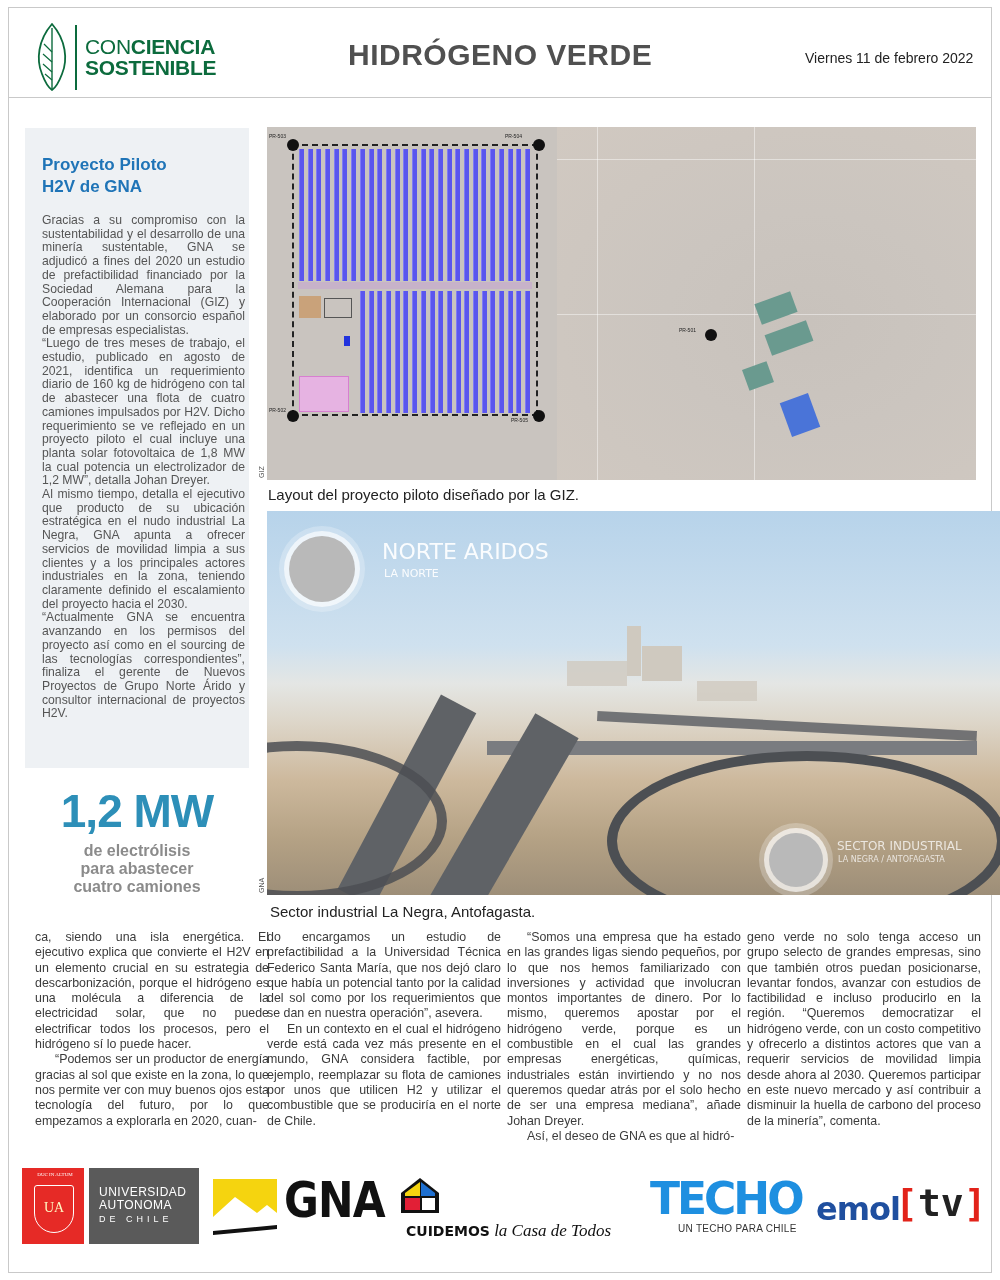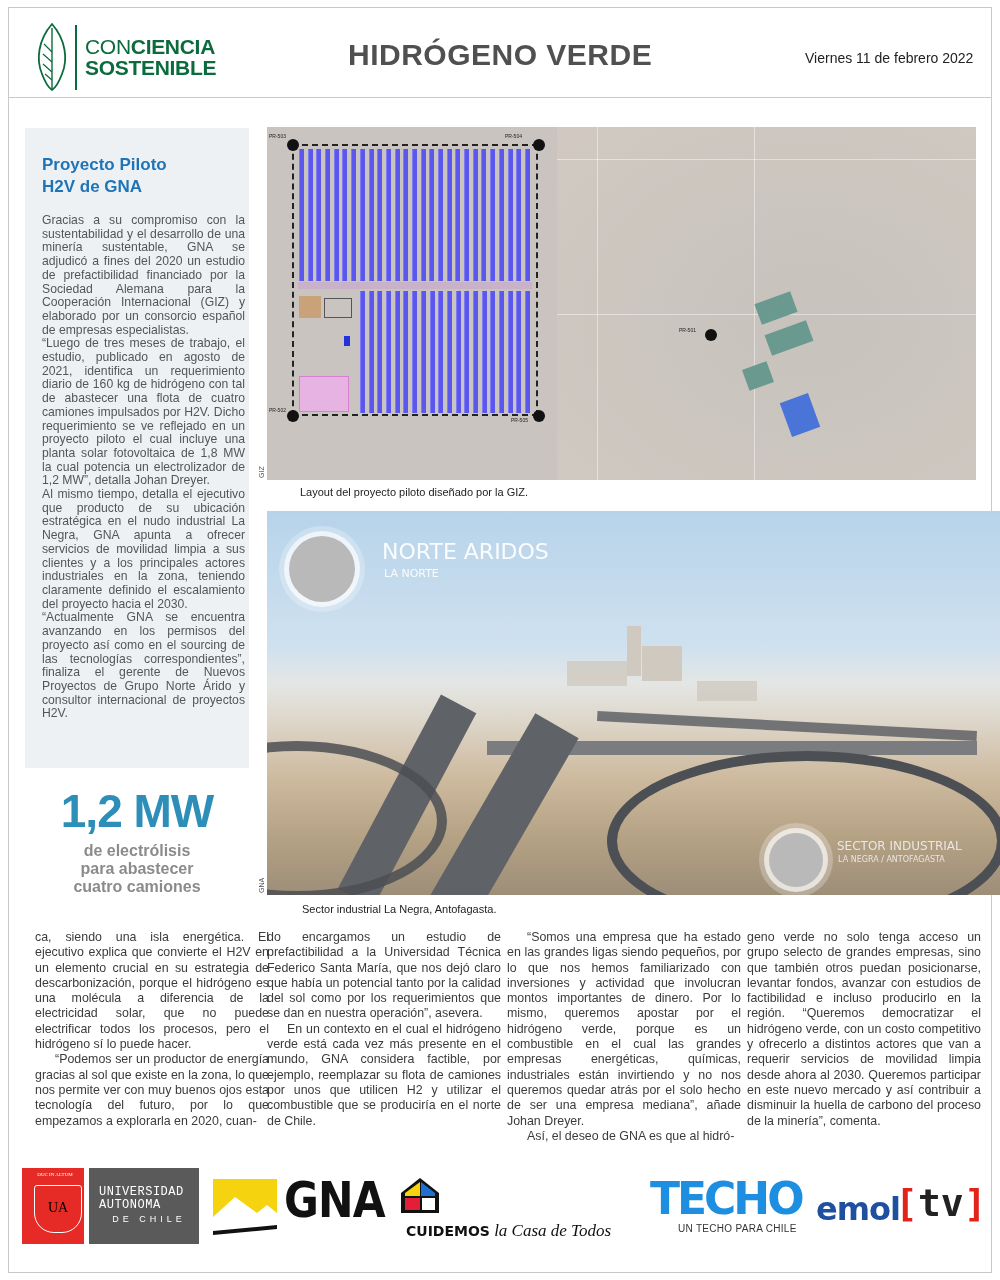--- a/index.html
+++ b/index.html
@@ -42,43 +42,43 @@
   .facility-brown { position: absolute; left: 5px; top: 150px; width: 22px; height: 22px; background: #c9a27a; }
   .facility-boxes { position: absolute; left: 30px; top: 152px; width: 28px; height: 20px; border: 1px solid #555; }
   .facility-pink { position: absolute; left: 5px; top: 230px; width: 50px; height: 36px; border: 1px solid #d77fd0; background: #e6b3e2; }
   .facility-blue { position: absolute; left: 50px; top: 190px; width: 6px; height: 10px; background: #2233dd; }
   .corner-dot { position: absolute; width: 12px; height: 12px; background: #111; border-radius: 50%; }
   .pr-label { position: absolute; font-size: 5px; color: #222; }
   .compound { position: absolute; background: #6a9a8f; }
   .compound.blue { background: #4a74d8; }
   .credit { position: absolute; font-size: 7px; color: #555; transform: rotate(-90deg); transform-origin: left top; }
 
-  .caption { position: absolute; font-size: 11px; color: #222; margin-left: 32px; }
+  .caption { position: absolute; font-size: 15px; color: #222; }
 
   .img-photo { position: absolute; left: 267px; top: 511px; width: 819px; height: 384px; overflow: hidden;
     background: linear-gradient(180deg, #b7d3ea 0%, #cfe1ef 35%, #e4e6e4 45%, #ddd6c9 55%, #cdb99d 70%, #b5a285 85%, #9d8e78 100%); }
   .road { position: absolute; background: #5f6266; }
   .ramp { position: absolute; border: 10px solid #4c4f53; border-radius: 50%; }
   .factory { position: absolute; background: #cfc9bf; }
   .overlay-circle { position: absolute; border-radius: 50%; background: #b9b9b9; box-shadow: 0 0 0 5px rgba(255,255,255,0.65), 0 0 0 10px rgba(255,255,255,0.25); }
   .overlay-title { position: absolute; color: rgba(255,255,255,0.92); font-family: "DejaVu Sans", sans-serif; }
 
   
   .col { position: absolute; top: 930px; width: 234px; font-size: 12.4px; line-height: 15.3px; color: #3b3b3b; text-align: justify; }
   .col p { margin: 0; }
   .col .indent { text-indent: 20px; }
 
   
   .sponsors { position: absolute; left: 18px; top: 1165px; width: 960px; height: 90px; }
   .ua-red { position: absolute; left: 4px; top: 3px; width: 62px; height: 76px; background: #e62a26; }
-  .ua-shield { position: absolute; left: 12px; top: 17px; width: 48px; height: 48px; border: 1.5px solid #fff; border-radius: 3px 3px 20px 20px; color: #000000; font-family: "Liberation Serif", serif; font-size: 14px; text-align: center; line-height: 44px; }
+  .ua-shield { position: absolute; left: 12px; top: 17px; width: 40px; height: 48px; border: 1.5px solid #fff; border-radius: 3px 3px 20px 20px; color: #fef9c3; font-family: "Liberation Serif", serif; font-size: 14px; text-align: center; line-height: 44px; }
   .ua-motto { position: absolute; left: 8px; top: 4px; width: 50px; font-size: 5px; color: #fff; text-align: center; font-family: "Liberation Serif", serif; }
   .ua-gray { position: absolute; left: 71px; top: 3px; width: 110px; height: 76px; background: #5a5a5a; color: #fff; padding: 18px 0 0 10px; }
-  .ua-gray .l1 { font-size: 12px; line-height: 13px; letter-spacing: 0.5px; font-family: Liberation Mono, monospace; }
-  .ua-gray .l3 { font-size: 9px; letter-spacing: 4px; margin-top: 2px; text-align: center; }
+  .ua-gray .l1 { font-size: 12px; line-height: 13px; letter-spacing: 0.5px; }
+  .ua-gray .l3 { font-size: 9px; letter-spacing: 4px; margin-top: 2px; }
   .gna-mark { position: absolute; left: 195px; top: 14px; width: 64px; height: 56px; }
   .gna-text { position: absolute; left: 266px; top: 6px; font-size: 50px; font-weight: bold; color: #111; letter-spacing: -1px; font-family: "DejaVu Sans", sans-serif; transform: scaleX(0.85); transform-origin: left; }
   .sodimac-house { position: absolute; left: 381px; top: 10px; width: 42px; height: 40px; }
   .sodimac-text { position: absolute; left: 428px; top: 14px; font-size: 33px; font-weight: bold; color: #e21f36; letter-spacing: -0.5px; }
   .sodimac-tag { position: absolute; left: 388px; top: 56px; font-size: 15px; color: #111; white-space: nowrap; }
   .sodimac-tag .b { font-weight: bold; font-family: "DejaVu Sans", sans-serif; font-size: 14px; }
   .sodimac-tag .i { font-style: italic; font-family: "Liberation Serif", serif; font-size: 17px; }
   .techo-text { position: absolute; left: 632px; top: 8px; font-size: 44px; font-weight: bold; color: #1e8fe0; letter-spacing: -3px; font-family: "DejaVu Sans", sans-serif; }
   .techo-tag { position: absolute; left: 660px; top: 58px; font-size: 10px; color: #333; letter-spacing: 0.3px; }
   .emol-text { position: absolute; left: 798px; top: 25px; font-size: 32px; font-weight: bold; color: #1f4f9f; font-family: "DejaVu Sans", sans-serif; letter-spacing: -1px; }

